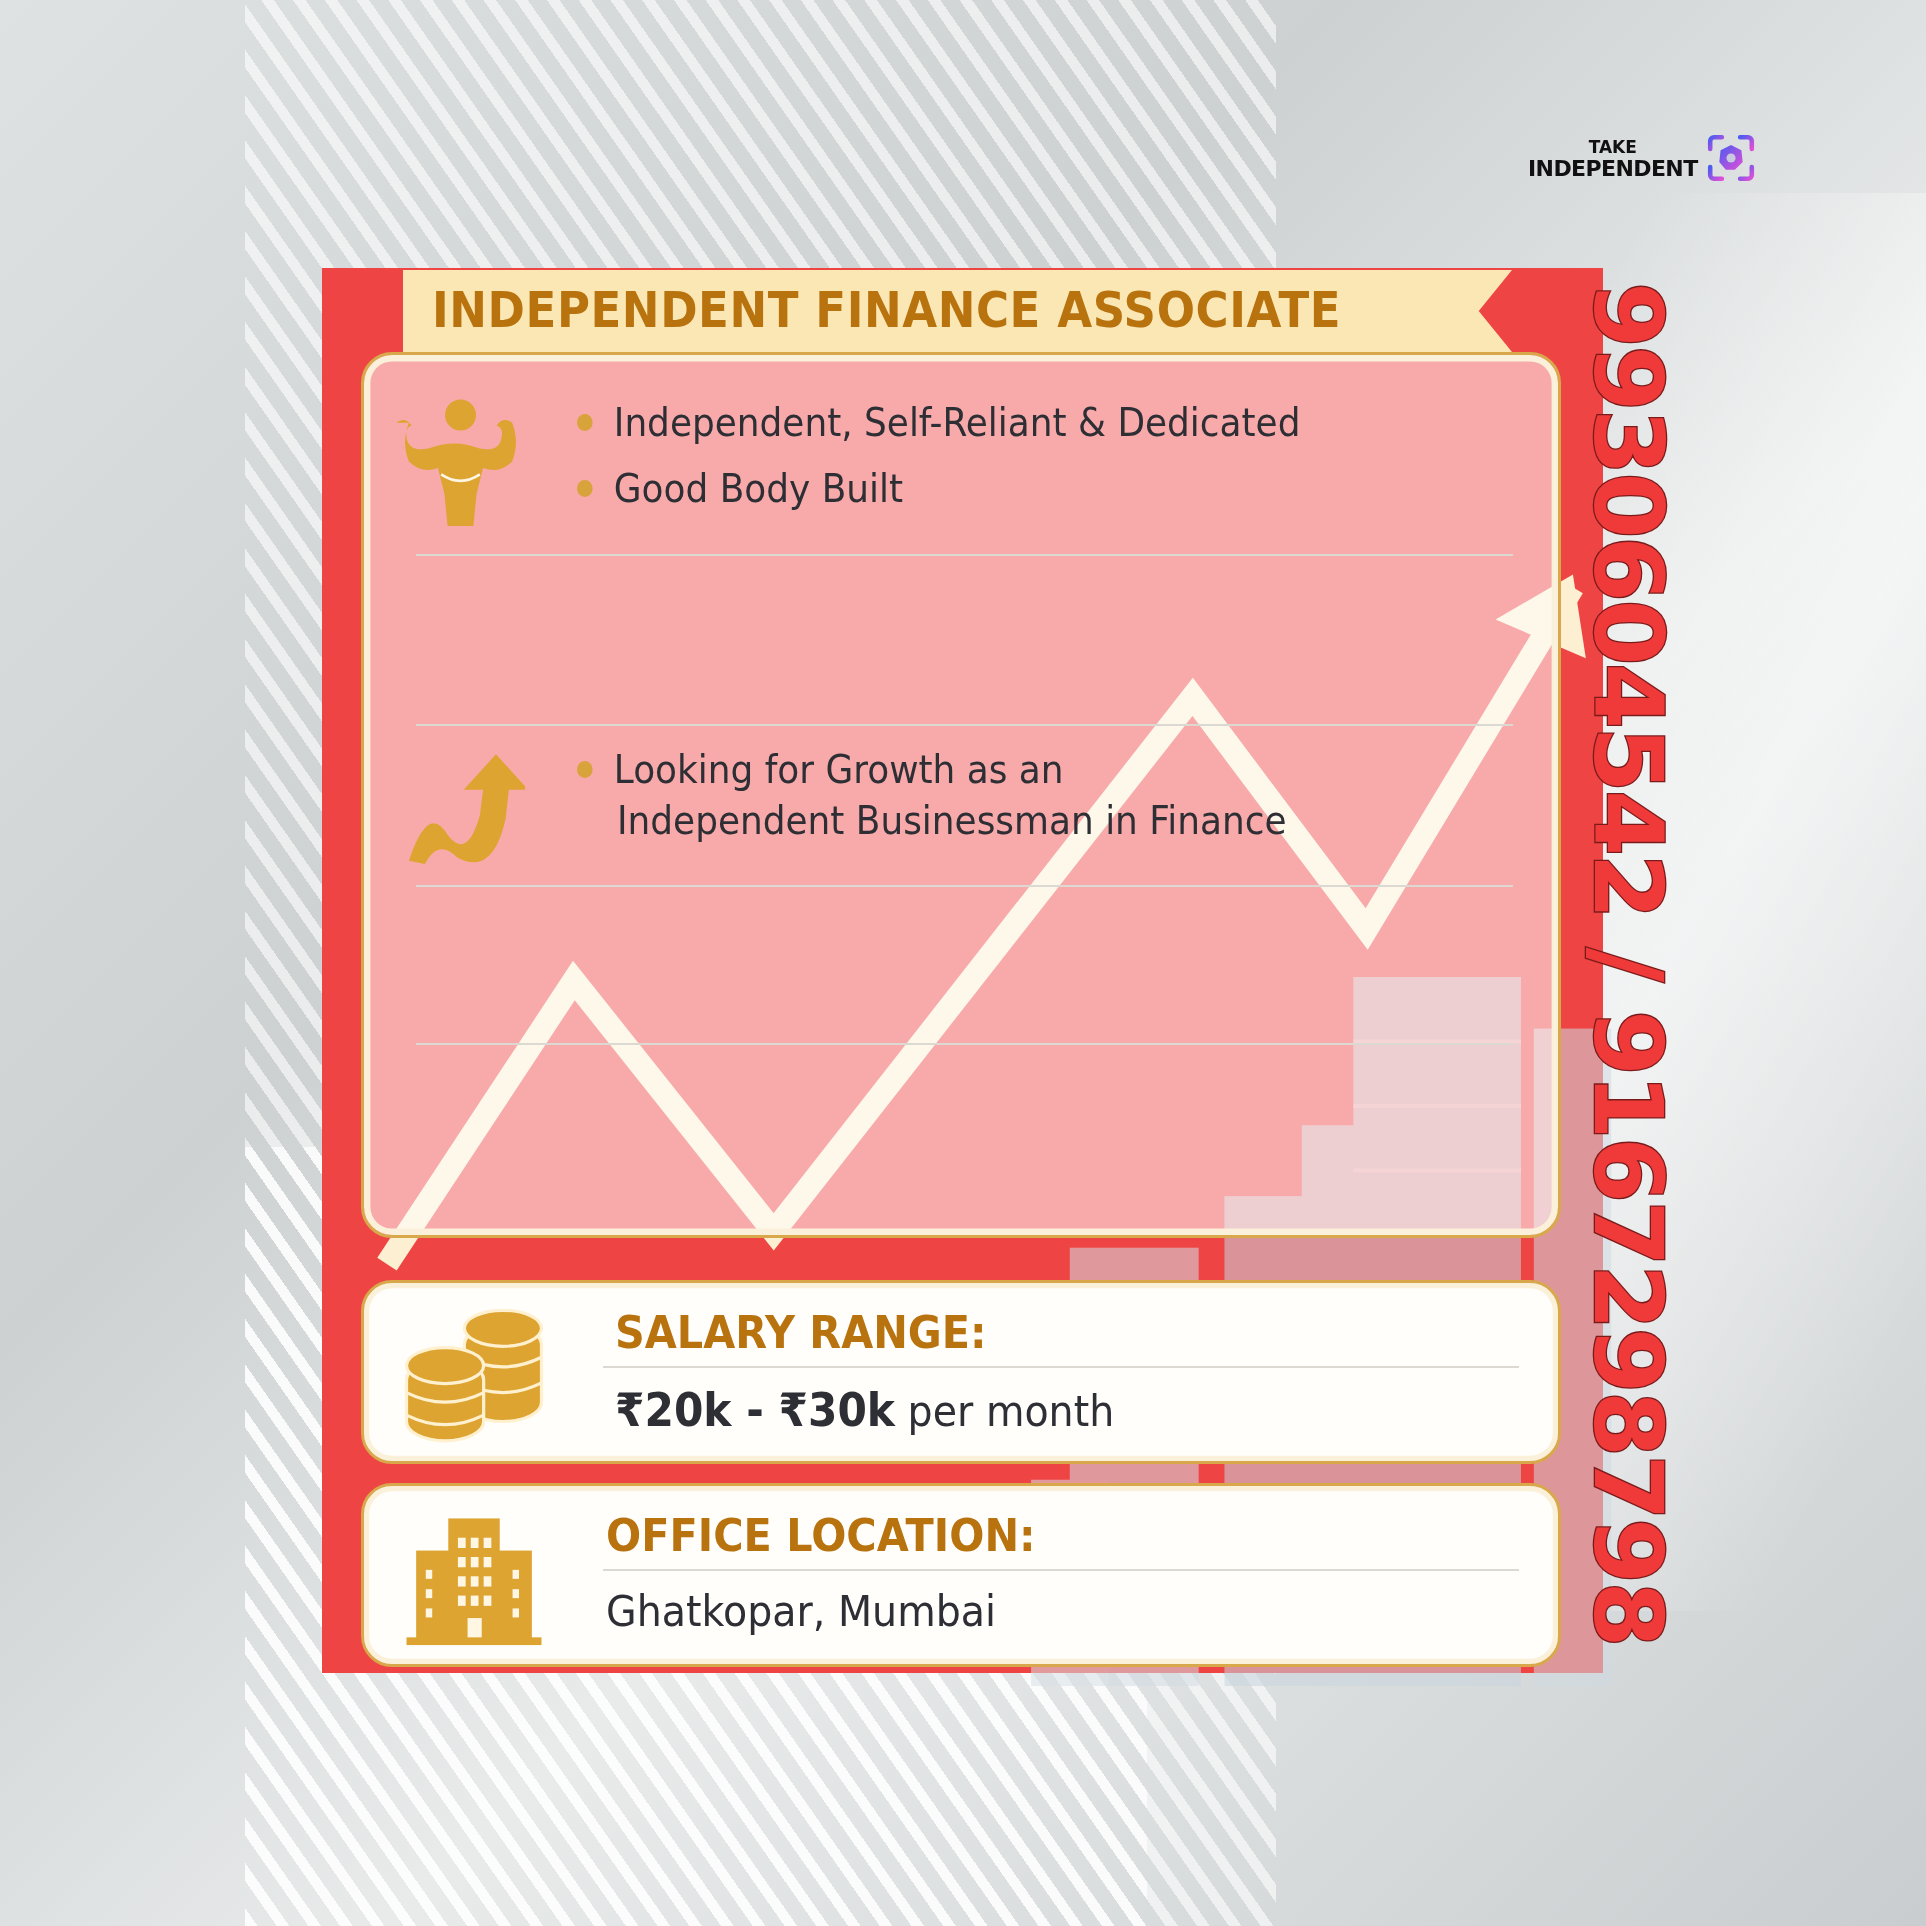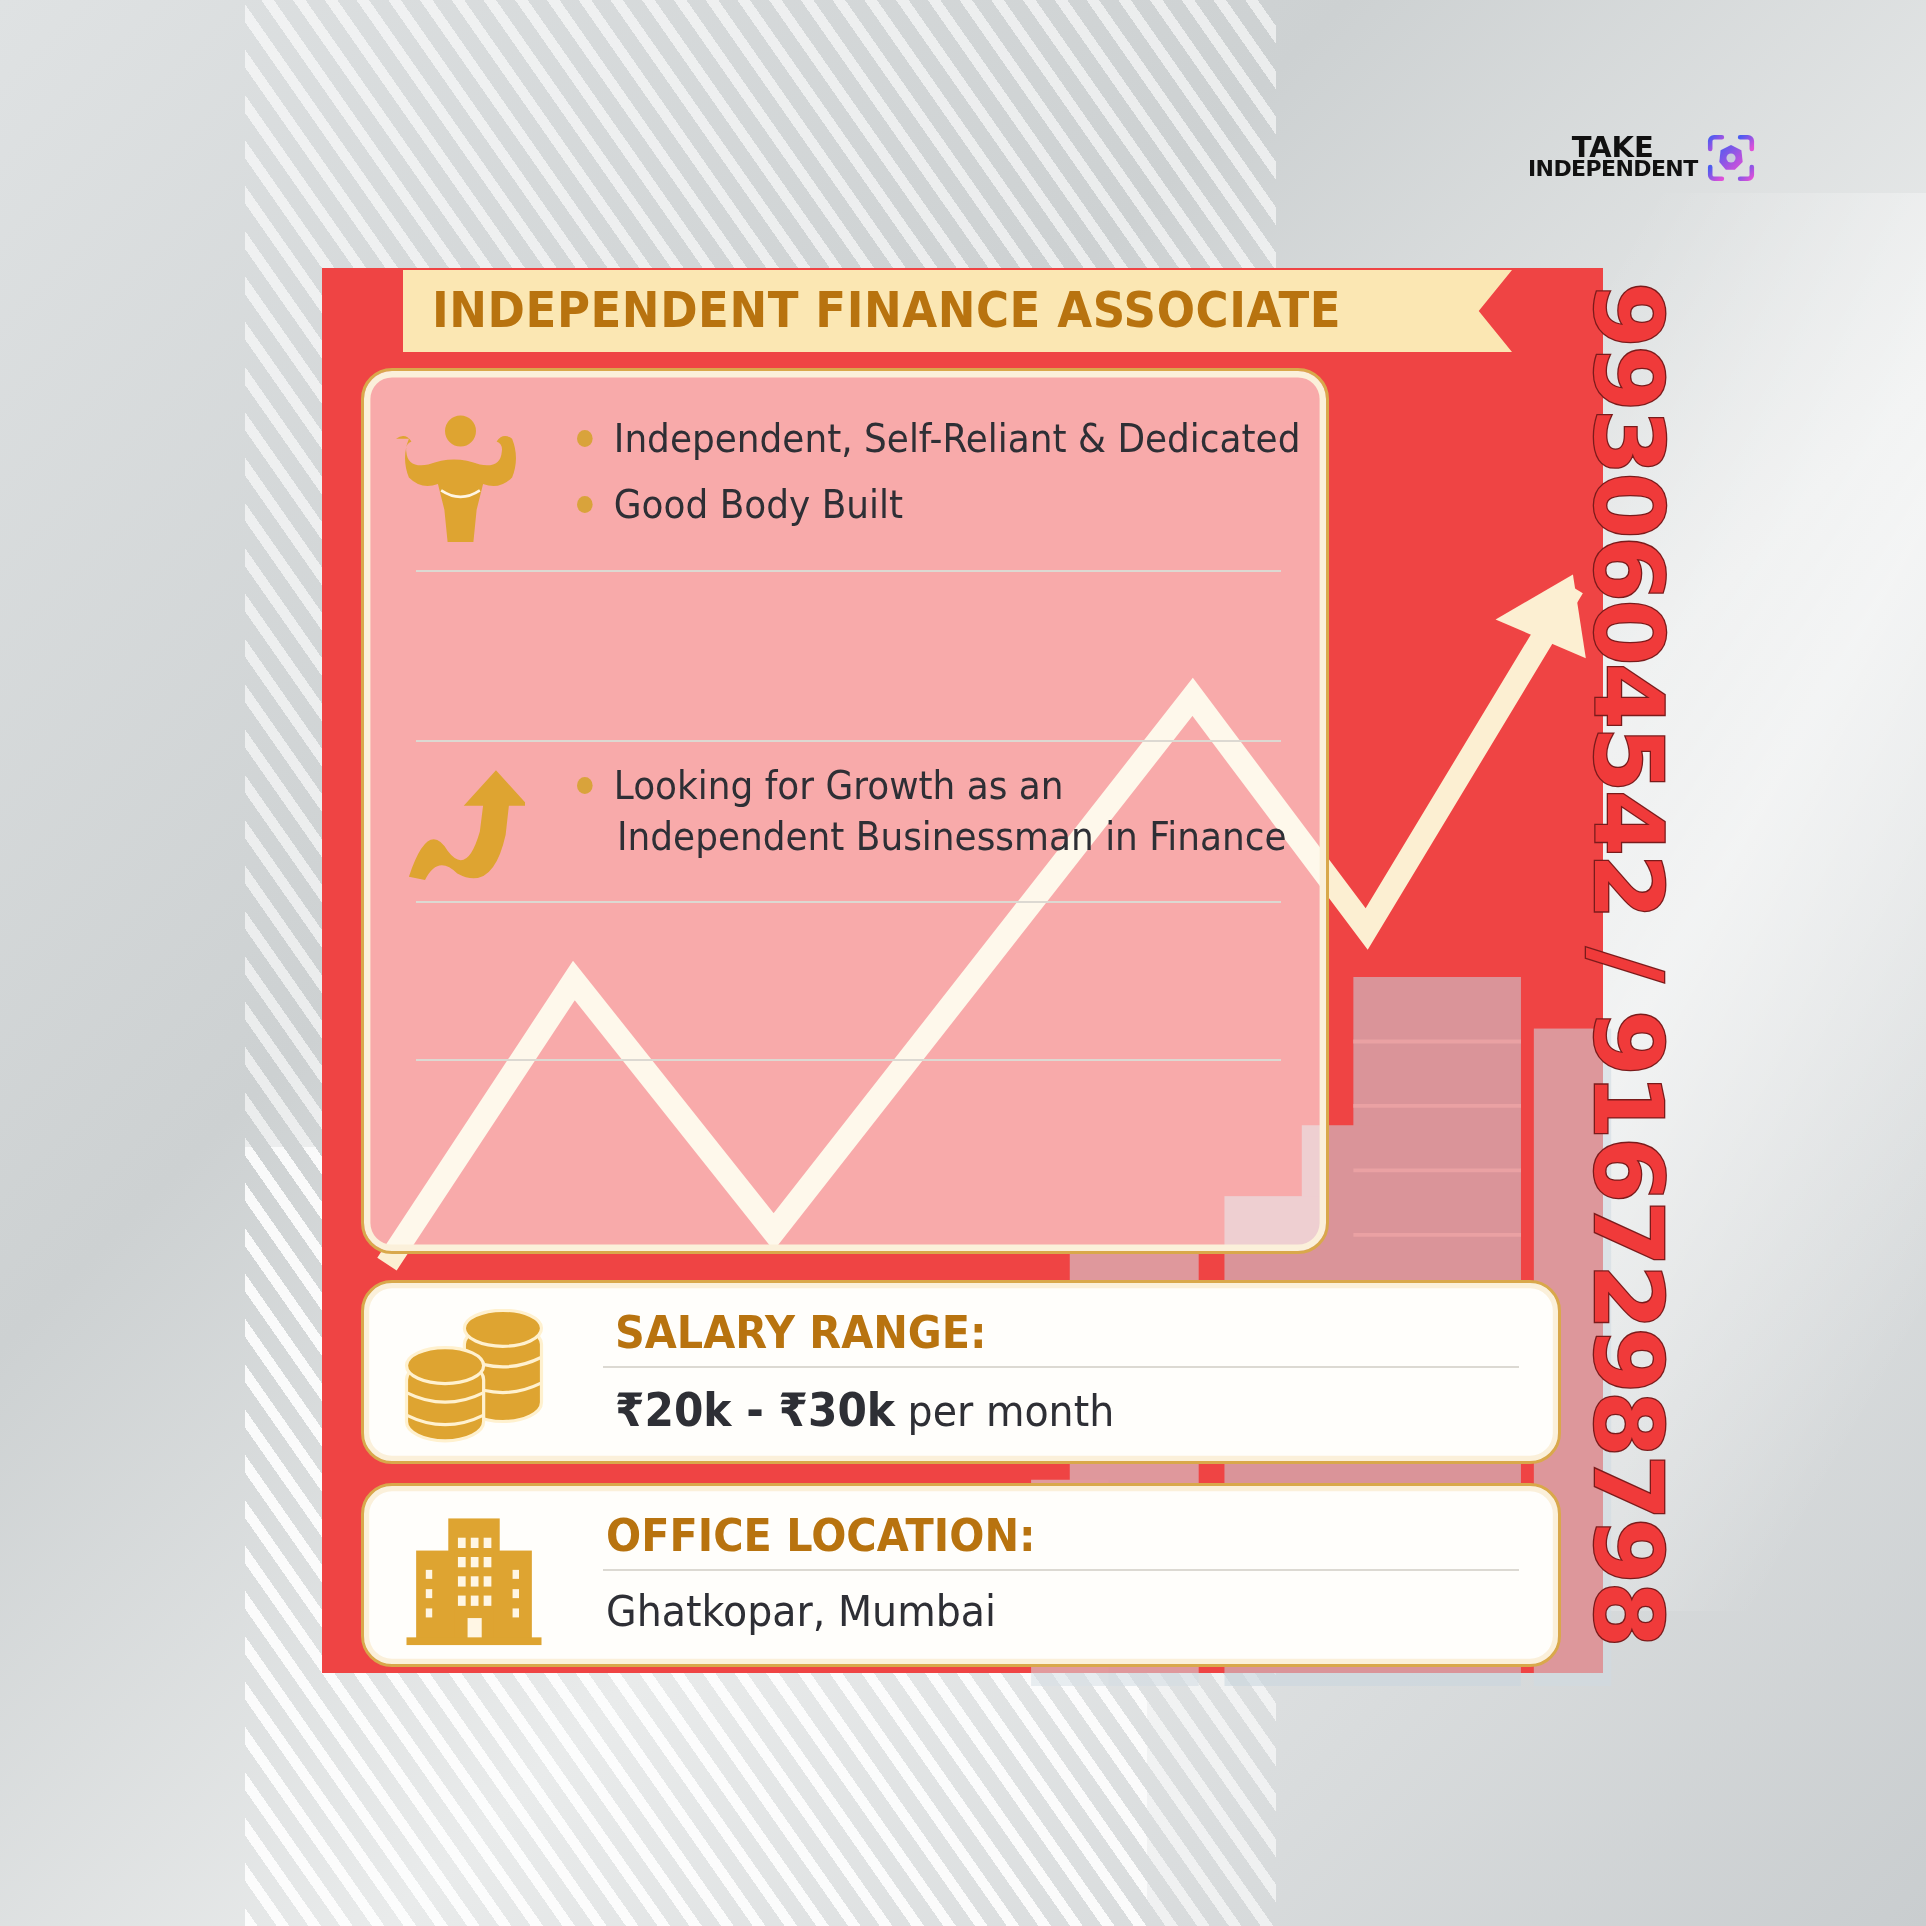--- a/index.html
+++ b/index.html
@@ -17,21 +17,21 @@
     position:absolute; left:245px; top:1147px; width:902px; height:779px;
     background: repeating-linear-gradient(55deg, rgba(255,255,255,0.7) 0 10.3px, rgba(190,194,196,0.0) 10.3px 26px);
   }
   .light-beam {
     position:absolute; left:1096px; top:193px; width:1031px; height:1418px;
     background: linear-gradient(120deg, rgba(255,255,255,0) 30%, rgba(255,255,255,0.55) 55%, rgba(255,255,255,0) 80%);
   }
   
   .watermark { position:absolute; left:1528px; top:132px; display:flex; align-items:center; gap:7.7px; }
   .wm-text { font-family:"DejaVu Sans", sans-serif; font-weight:bold; color:#111; text-align:center; line-height:22px; }
-  .wm-text .l1 { font-size:29px; display:block; }
+  .wm-text .l1 { font-size:17px; display:block; }
   .wm-text .l2 { font-size:22px; display:block; letter-spacing:-0.6px; }
   .wm-icon { width:52px; height:52px; }
 
   
   .card {
     position:absolute; left:322px; top:268px; width:1281px; height:1405px;
     background:#ef4444;
   }
   .skyline { position:absolute; left:709px; top:709px; width:851px; height:709px; opacity:0.55; }
   .trend { position:absolute; left:361px; top:567px; width:1225px; height:709px; }
@@ -41,21 +41,21 @@
     background:#fbe7b3;
     clip-path: polygon(0 0, 100% 0, 97% 50%, 100% 100%, 0 100%);
     display:flex; align-items:center;
   }
   .title-text {
     margin-left:29px; font-family:"DejaVu Sans", sans-serif; font-weight:bold;
     font-size:49px; color:#b8730f; letter-spacing:0.6px; transform:scaleX(0.92); transform-origin:left center; white-space:nowrap;
   }
 
   .main-box {
-    position:absolute; left:39px; top:100px; width:968px; height:886px;
+    position:absolute; left:39px; top:84px; width:1200px; height:886px;
     border:3.9px solid #d9a84b; border-radius:31px; box-sizing:border-box;
     background:rgba(255,255,255,0.55);
     box-shadow: inset 0 0 0 6.4px #fbf0da;
   }
   .row { position:absolute; left:0; right:0; display:flex; }
   .row .icon { position:absolute; left:32px; width:129px; height:129px; }
   .row .texts { position:absolute; left:213px; }
   .bullet-line { display:flex; align-items:center; font-size:39px; color:#2e2f35; white-space:nowrap; transform:scaleX(0.92); transform-origin:left center; }
   .dot { width:17px; height:17px; border-radius:50%; background:#d9a33b; margin-right:23px; flex:none; }
   .sub-line { font-size:39px; color:#2e2f35; white-space:nowrap; margin-left:40px; transform:scaleX(0.92); transform-origin:left center; }

